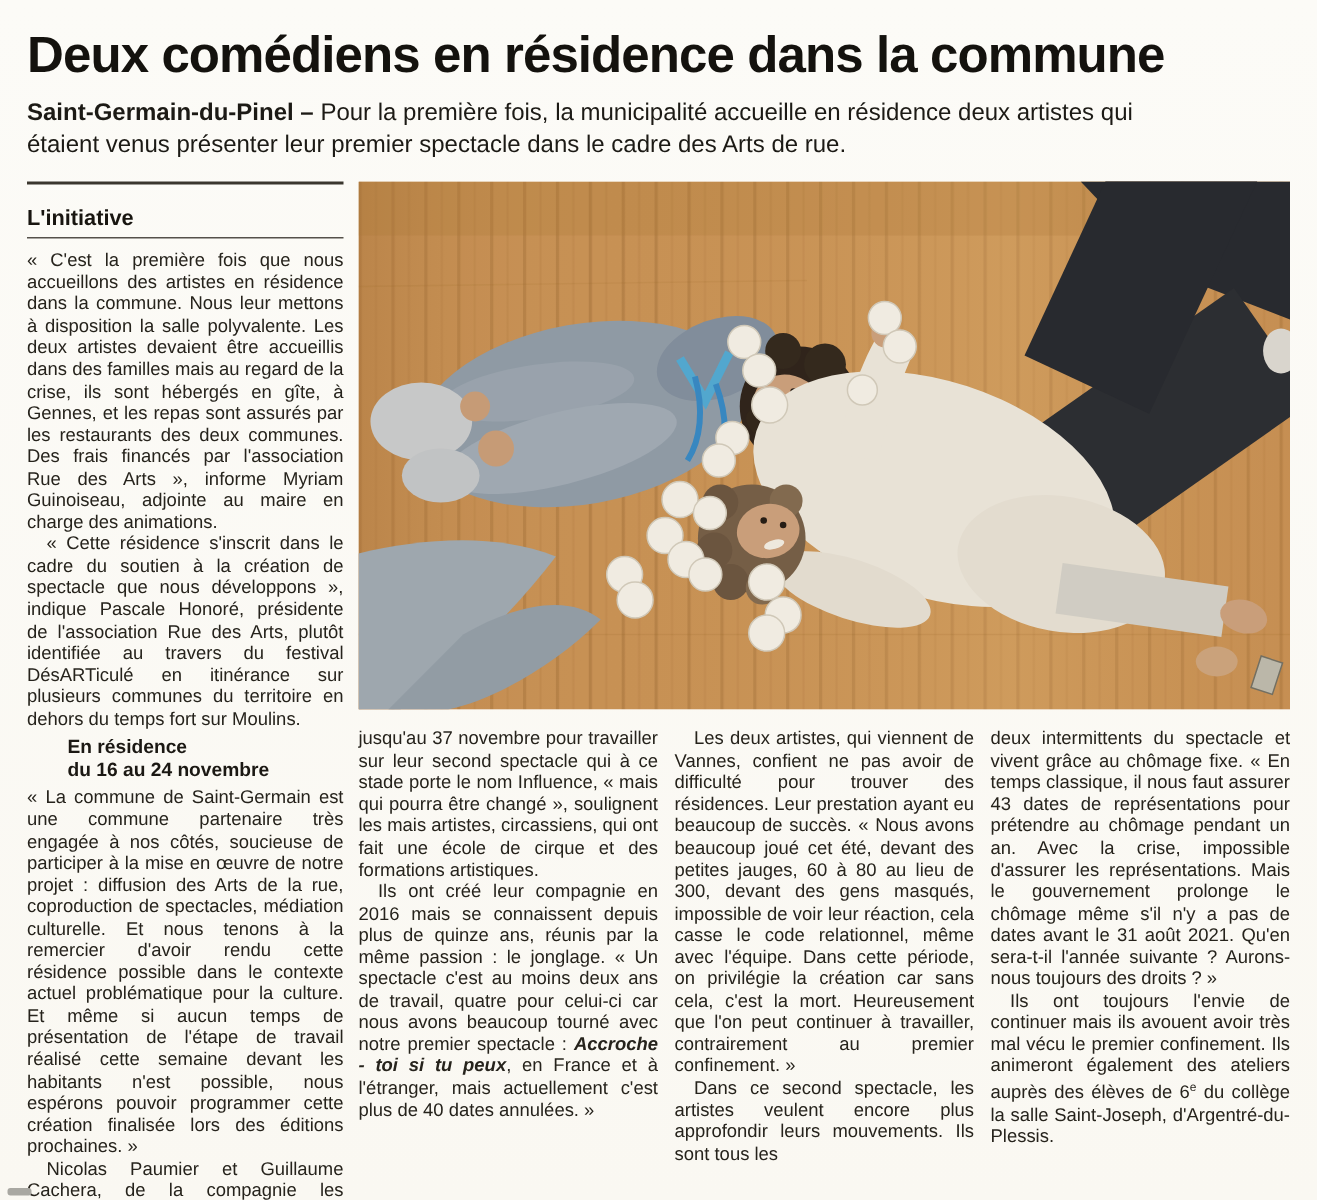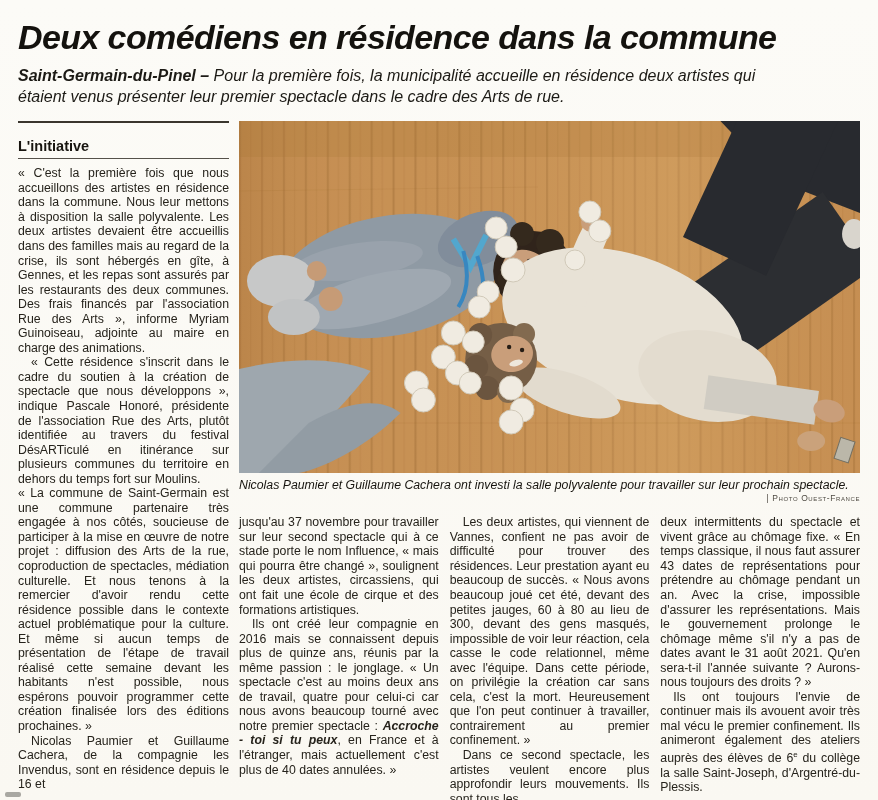--- a/index.html
+++ b/index.html
@@ -1,19 +1,19 @@
 <!DOCTYPE html>
 <html lang="fr"><head>
 <meta charset="utf-8">
 <style>
   html,body{margin:0;padding:0;background:#e9e9e7;}
   .page{position:relative;width:878px;height:800px;overflow:hidden;
         background:linear-gradient(180deg,#fcfbf7 0%,#faf8f2 100%);
         font-family:"Liberation Sans",sans-serif;color:#232019;}
-  .masthead{padding:20px 6px 0 18px;font-style:italic;}
+  .masthead{padding:20px 6px 0 18px;}
   h1.headline{margin:0;font-size:34px;font-weight:bold;letter-spacing:-0.6px;color:#14120e;line-height:1.05;}
   p.lead{margin:9px 0 0 0;font-size:16px;line-height:1.33;max-width:764px;color:#1c1a15;}
   p.lead .loc{font-weight:bold;}
   .content{display:flex;gap:10px;padding:0 18px;margin-top:14px;}
   .col-left{width:211px;flex:none;}
   .kicker{font-size:14.5px;font-weight:bold;color:#181510;
           border-top:2px solid #3a362e;border-bottom:1px solid #55514a;
           padding:15px 0 4px 0;margin-bottom:7px;}
   .body-col p{margin:0;font-size:12.3px;line-height:14.55px;text-align:justify;
               hyphens:auto;-webkit-hyphens:auto;color:#26231c;}
@@ -44,20 +44,22 @@
     <h1 class="headline">Deux comédiens en résidence dans la commune</h1>
     <p class="lead"><span class="loc">Saint-Germain-du-Pinel – </span><span>Pour la première fois, la municipalité accueille en résidence deux artistes qui étaient venus présenter leur premier spectacle dans le cadre des Arts de rue.</span></p>
   </div>
 
   <div class="content">
 
     <div class="col-left body-col">
       <div class="kicker">L'initiative</div>
       <p><span class="r-b">« C'est la première fois que nous accueillons des artistes en résidence dans la commune. Nous leur mettons à disposition la salle polyvalente. Les deux artistes devaient être accueillis dans des familles mais au regard de la crise, ils sont hébergés en gîte, à Gennes, et les repas sont assurés par les restaurants des deux communes. Des frais financés par l'association Rue des Arts », </span><span>informe Myriam Guinoiseau, adjointe au maire en charge des animations.</span></p>
       <p class="indent"><span class="r-b">« Cette résidence s'inscrit dans le cadre du soutien à la création de spectacle que nous développons », </span><span>indique Pascale Honoré, présidente de l'association Rue des Arts, plutôt identifiée au travers du festival DésARTiculé en itinérance sur plusieurs communes du territoire en dehors du temps fort sur Moulins.</span></p>
+      <div class="subhead">En résidence
+du 16 au 24 novembre</div>
       <p><span class="r-b">« La commune de Saint-Germain est une commune partenaire très engagée à nos côtés, soucieuse de participer à la mise en œuvre de notre projet : diffusion des Arts de la rue, coproduction de spectacles, médiation culturelle. Et nous tenons à la remercier d'avoir rendu cette résidence possible dans le contexte actuel problématique pour la culture. Et même si aucun temps de présentation de l'étape de travail réalisé cette semaine devant les habitants n'est possible, nous espérons pouvoir programmer cette création finalisée lors des éditions prochaines. »</span></p>
       <p class="indent"><span>Nicolas Paumier et Guillaume Cachera, de la compagnie les Invendus, sont en résidence depuis le 16 et</span></p>
     </div>
 
     <div class="right-zone">
 
       <figure class="photo-fig">
         <svg class="photo" viewBox="0 0 623 352" preserveAspectRatio="none">
           <defs>
             <pattern id="planks" width="22" height="44" patternUnits="userSpaceOnUse">
@@ -149,29 +151,25 @@
             <circle cx="273" cy="267" r="12"></circle>
               <circle cx="284" cy="289" r="12"></circle>
             <circle cx="273" cy="301" r="12"></circle>
               <circle cx="352" cy="91" r="11"></circle>
             <circle cx="362" cy="110" r="11"></circle>
               <circle cx="337" cy="139" r="10"></circle>
           </g>
 
           <rect width="623" height="352" fill="#e8dcc8" opacity="0.05"></rect>
         </svg>
-        <figcaption>
-          <div class="caption">Nicolas Paumier et Guillaume Cachera ont investi la salle polyvalente pour travailler sur leur prochain spectacle.</div>
-          <div class="credit">| Photo  Ouest-France</div>
-        </figcaption>
       </figure>
 
       <div class="cols3">
         <div class="body-col">
-          <p><span>jusqu'au 37 novembre pour travailler sur leur second spectacle qui à ce stade porte le nom </span><span class="r-i">Influence</span><span>, </span><span class="r-b">« mais qui pourra être changé », </span><span>soulignent les deux artistes, circassiens, qui ont fait une école de cirque et des formations artistiques.</span></p>
+          <p><span>jusqu'au 37 novembre pour travailler sur leur second spectacle qui à ce stade porte le nom </span><span class="r-i">Influence</span><span>, </span><span class="r-b">« mais qui pourra être changé », </span><span>soulignent les mais artistes, circassiens, qui ont fait une école de cirque et des formations artistiques.</span></p>
           <p class="indent"><span>Ils ont créé leur compagnie en 2016 mais se connaissent depuis plus de quinze ans, réunis par la même passion : le jonglage. </span><span class="r-b">« Un spectacle c'est au moins deux ans de travail, quatre pour celui-ci car nous avons beaucoup tourné avec notre premier spectacle : </span><span class="r-bi">Accroche - toi si tu peux</span><span class="r-b">, en France et à l'étranger, mais actuellement c'est plus de 40 dates annulées. »</span></p>
         </div>
         <div class="body-col">
           <p class="indent"><span>Les deux artistes, qui viennent de Vannes, confient ne pas avoir de difficulté pour trouver des résidences. Leur prestation ayant eu beaucoup de succès. </span><span class="r-b">« Nous avons beaucoup joué cet été, devant des petites jauges, 60 à 80 au lieu de 300, devant des gens masqués, impossible de voir leur réaction, cela casse le code relationnel, même avec l'équipe. Dans cette période, on privilégie la création car sans cela, c'est la mort. Heureusement que l'on peut continuer à travailler, contrairement au premier confinement. »</span></p>
           <p class="indent"><span>Dans ce second spectacle, les artistes veulent encore plus approfondir leurs mouvements. Ils sont tous les</span></p>
         </div>
         <div class="body-col">
           <p><span>deux intermittents du spectacle et vivent grâce au chômage fixe. </span><span class="r-b">« En temps classique, il nous faut assurer 43 dates de représentations pour prétendre au chômage pendant un an. Avec la crise, impossible d'assurer les représentations. Mais le gouvernement prolonge le chômage même s'il n'y a pas de dates avant le 31 août 2021. Qu'en sera-t-il l'année suivante ? Aurons-nous toujours des droits ? »</span></p>
           <p class="indent"><span>Ils ont toujours l'envie de continuer mais ils avouent avoir très mal vécu le premier confinement. Ils animeront également des ateliers auprès des élèves de 6</span><span class="r-sup">e</span><span> du collège la salle Saint-Joseph, d'Argentré-du-Plessis.</span></p>
         </div>

